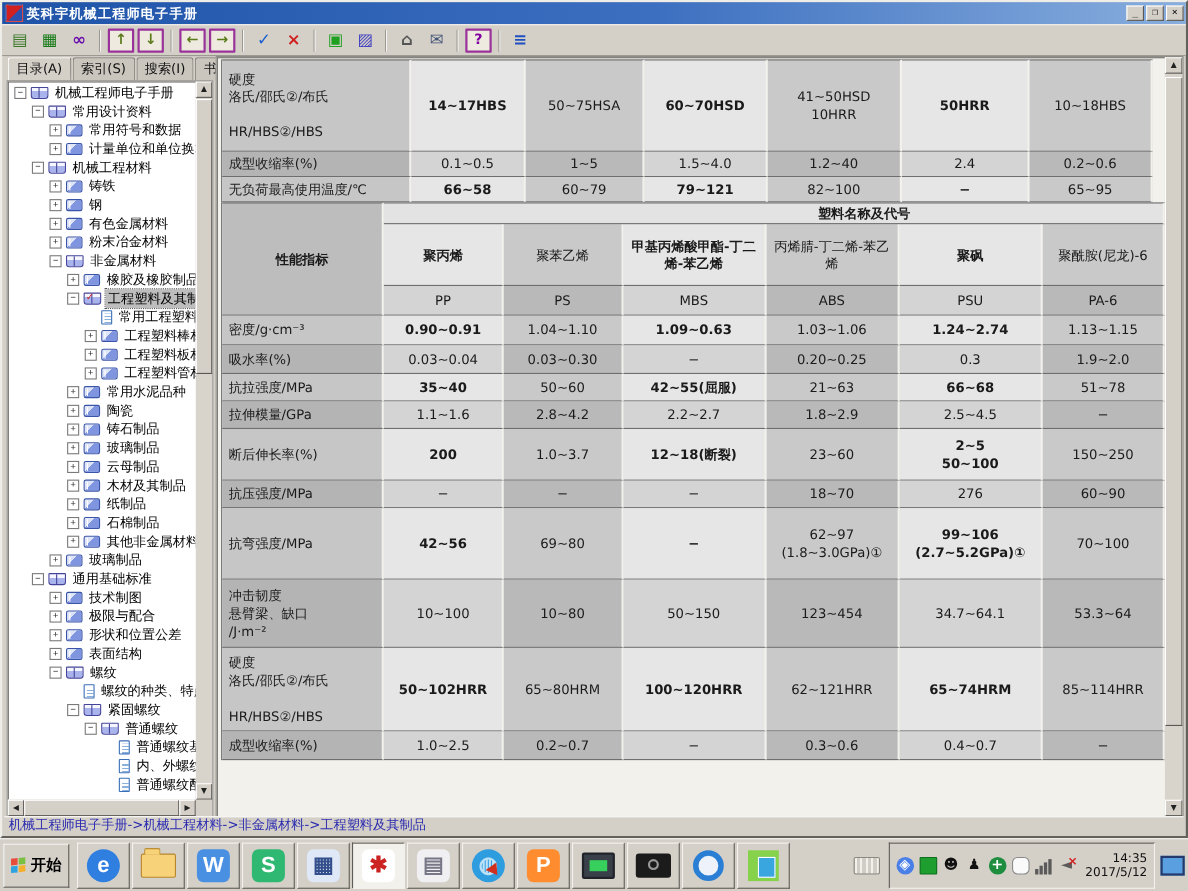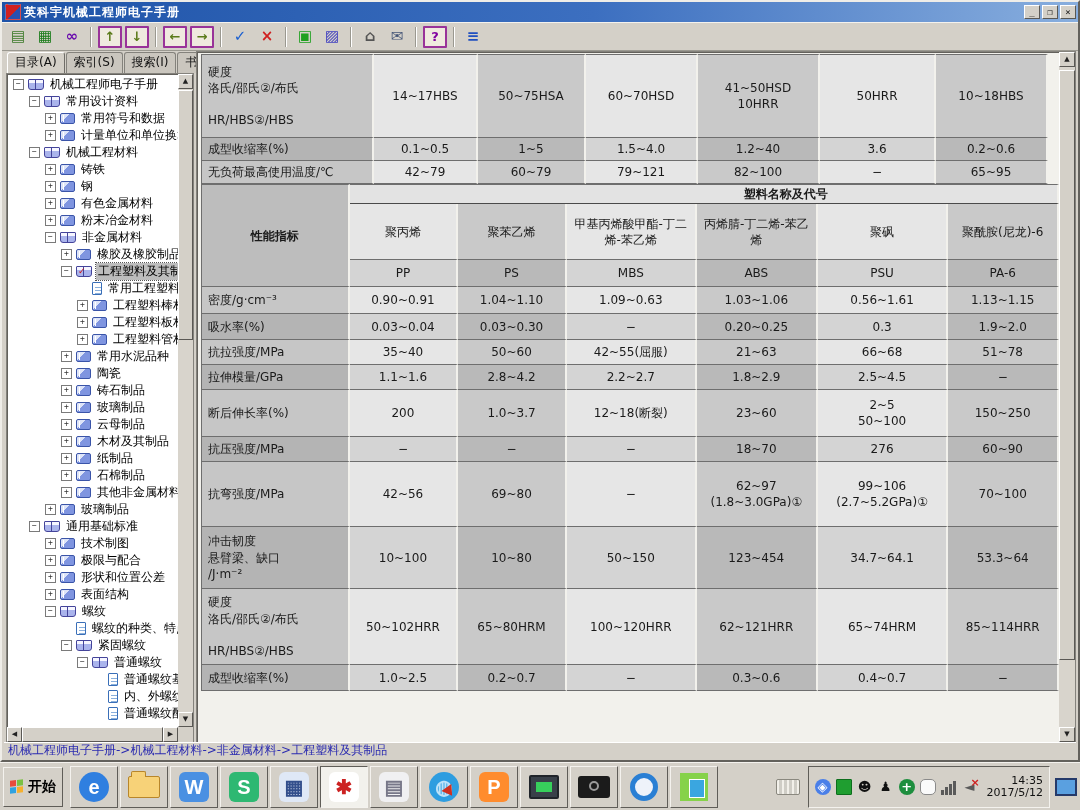--- a/index.html
+++ b/index.html
@@ -109,21 +109,21 @@
   .tcaption{font-size:12px;color:#222;margin:9px 0 6px 2px;}
   table.dtable{table-layout:fixed;border-spacing:0;border-left:1px solid #6e6e6e;}
   .cell{
     font-size:12px;color:#1a1a1a;padding:1px 3px;vertical-align:middle;overflow:hidden;
     border-bottom:1px solid #6e6e6e;border-right:2px solid #f2f1ec;line-height:1.35;
   }
   tr:first-child>.cell{border-top:1px solid #6e6e6e;}
   .v{text-align:center;white-space:pre-line;}
   .lbl{text-align:left;padding-left:6px;white-space:pre-line;}
   .lbl.ra{background:#c6c6c6;} .lbl.rb{background:#b4b4b4;}
-  .cl.ra{background:#e6e6e6;} .cl.rb{background:#d4d4d4;}
+  .cl.ra{background:#e6e6e6;font-weight:bold;} .cl.rb{background:#d4d4d4;}
   .cd.ra{background:#c9c9c9;} .cd.rb{background:#b9b9b9;}
   .corner{background:#bdbdbd;text-align:center;font-weight:bold;}
   .ghead{background:#e3e3e3;font-weight:bold;text-align:left;padding-left:46%;border-bottom:1px solid #4a4a4a;white-space:nowrap;}
   
   .statusbar{
     position:absolute;left:2px;right:2px;bottom:2px;height:15px;background:#d4d0c8;
     border-top:1px solid #fff;font-size:12px;color:#2b2bb0;line-height:15px;padding-left:4px;overflow:hidden;white-space:nowrap;
   }
   
   .taskbar{
@@ -462,26 +462,26 @@
 10HRR</td>
                   <td class="cell v cl ra">50HRR</td>
                   <td class="cell v cd ra">10~18HBS</td>
                 </tr>
                 <tr style="height: 23px;">
                   <td class="cell lbl rb">成型收缩率(%)</td>
                   <td class="cell v cl rb">0.1~0.5</td>
                   <td class="cell v cd rb">1~5</td>
                   <td class="cell v cl rb">1.5~4.0</td>
                   <td class="cell v cd rb">1.2~40</td>
-                  <td class="cell v cl rb">3.6</td>
+                  <td class="cell v cl rb">2.4</td>
                   <td class="cell v cd rb">0.2~0.6</td>
                 </tr>
                 <tr style="height: 23px;">
                   <td class="cell lbl ra">无负荷最高使用温度/℃</td>
-                  <td class="cell v cl ra">42~79</td>
+                  <td class="cell v cl ra">66~58</td>
                   <td class="cell v cd ra">60~79</td>
                   <td class="cell v cl ra">79~121</td>
                   <td class="cell v cd ra">82~100</td>
                   <td class="cell v cl ra">−</td>
                   <td class="cell v cd ra">65~95</td>
                 </tr>
               </tbody>
             </table>
           </div>
         <div id="t2slot">
@@ -515,21 +515,21 @@
                   <td class="cell v cd rb">ABS</td>
                   <td class="cell v cl rb">PSU</td>
                   <td class="cell v cd rb">PA-6</td>
                 </tr>
                 <tr style="height: 27px;">
                   <td class="cell lbl ra">密度/g·cm⁻³</td>
                   <td class="cell v cl ra">0.90~0.91</td>
                   <td class="cell v cd ra">1.04~1.10</td>
                   <td class="cell v cl ra">1.09~0.63</td>
                   <td class="cell v cd ra">1.03~1.06</td>
-                  <td class="cell v cl ra">0.56~1.61</td>
+                  <td class="cell v cl ra">1.24~2.74</td>
                   <td class="cell v cd ra">1.13~1.15</td>
                 </tr>
                 <tr style="height: 26px;">
                   <td class="cell lbl rb">吸水率(%)</td>
                   <td class="cell v cl rb">0.03~0.04</td>
                   <td class="cell v cd rb">0.03~0.30</td>
                   <td class="cell v cl rb">−</td>
                   <td class="cell v cd rb">0.20~0.25</td>
                   <td class="cell v cl rb">0.3</td>
                   <td class="cell v cd rb">1.9~2.0</td>

